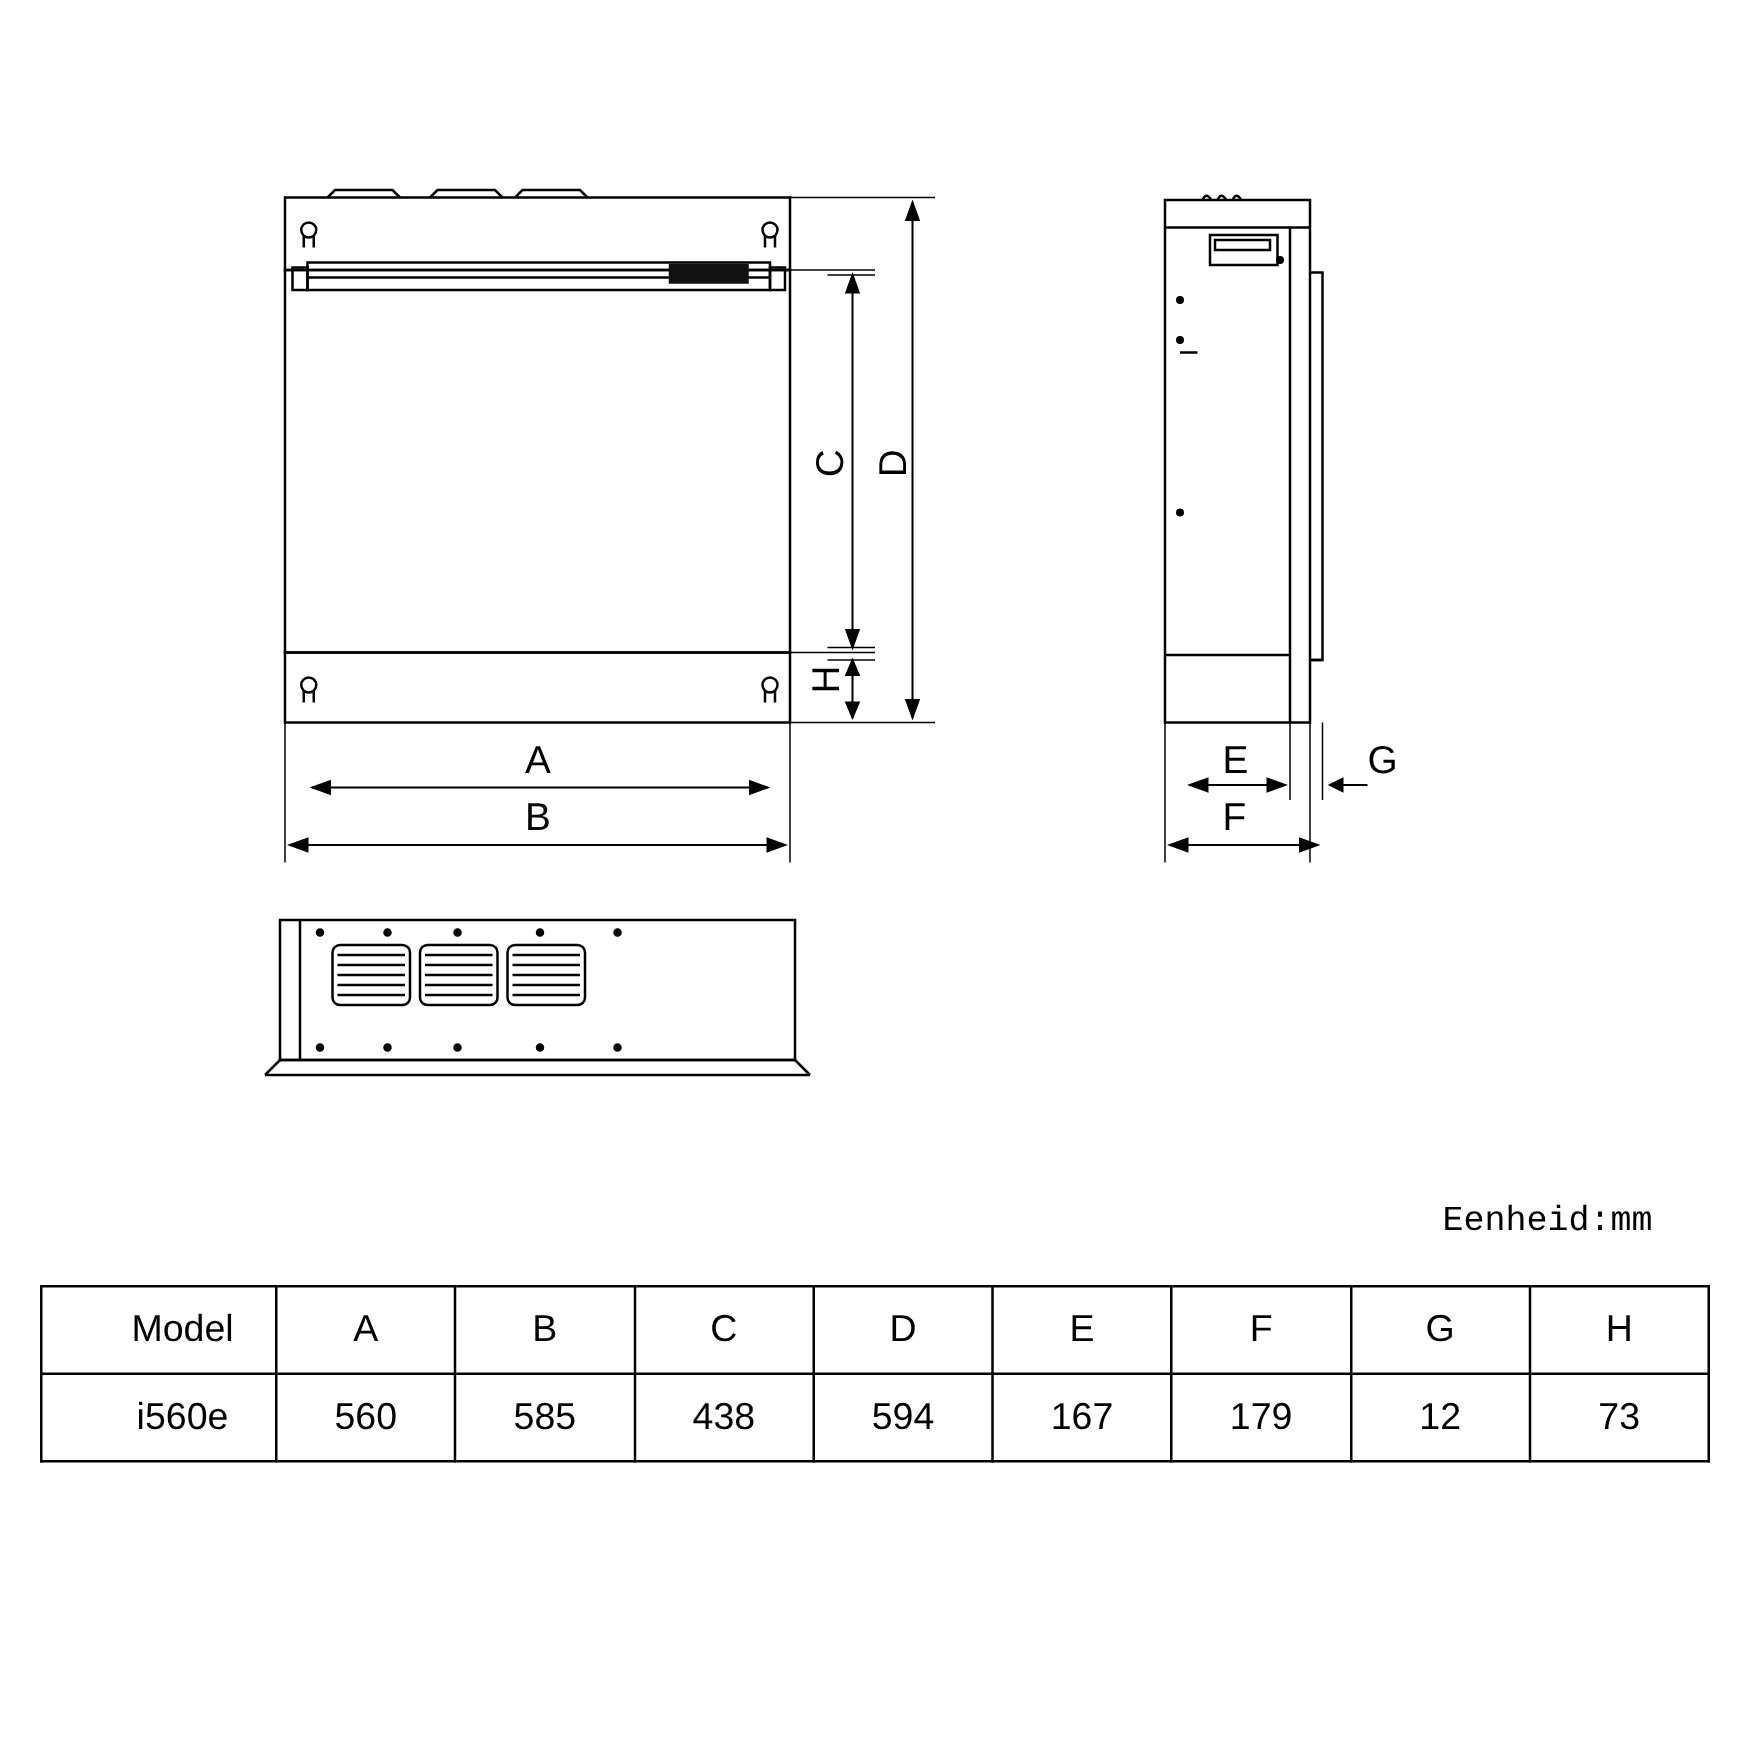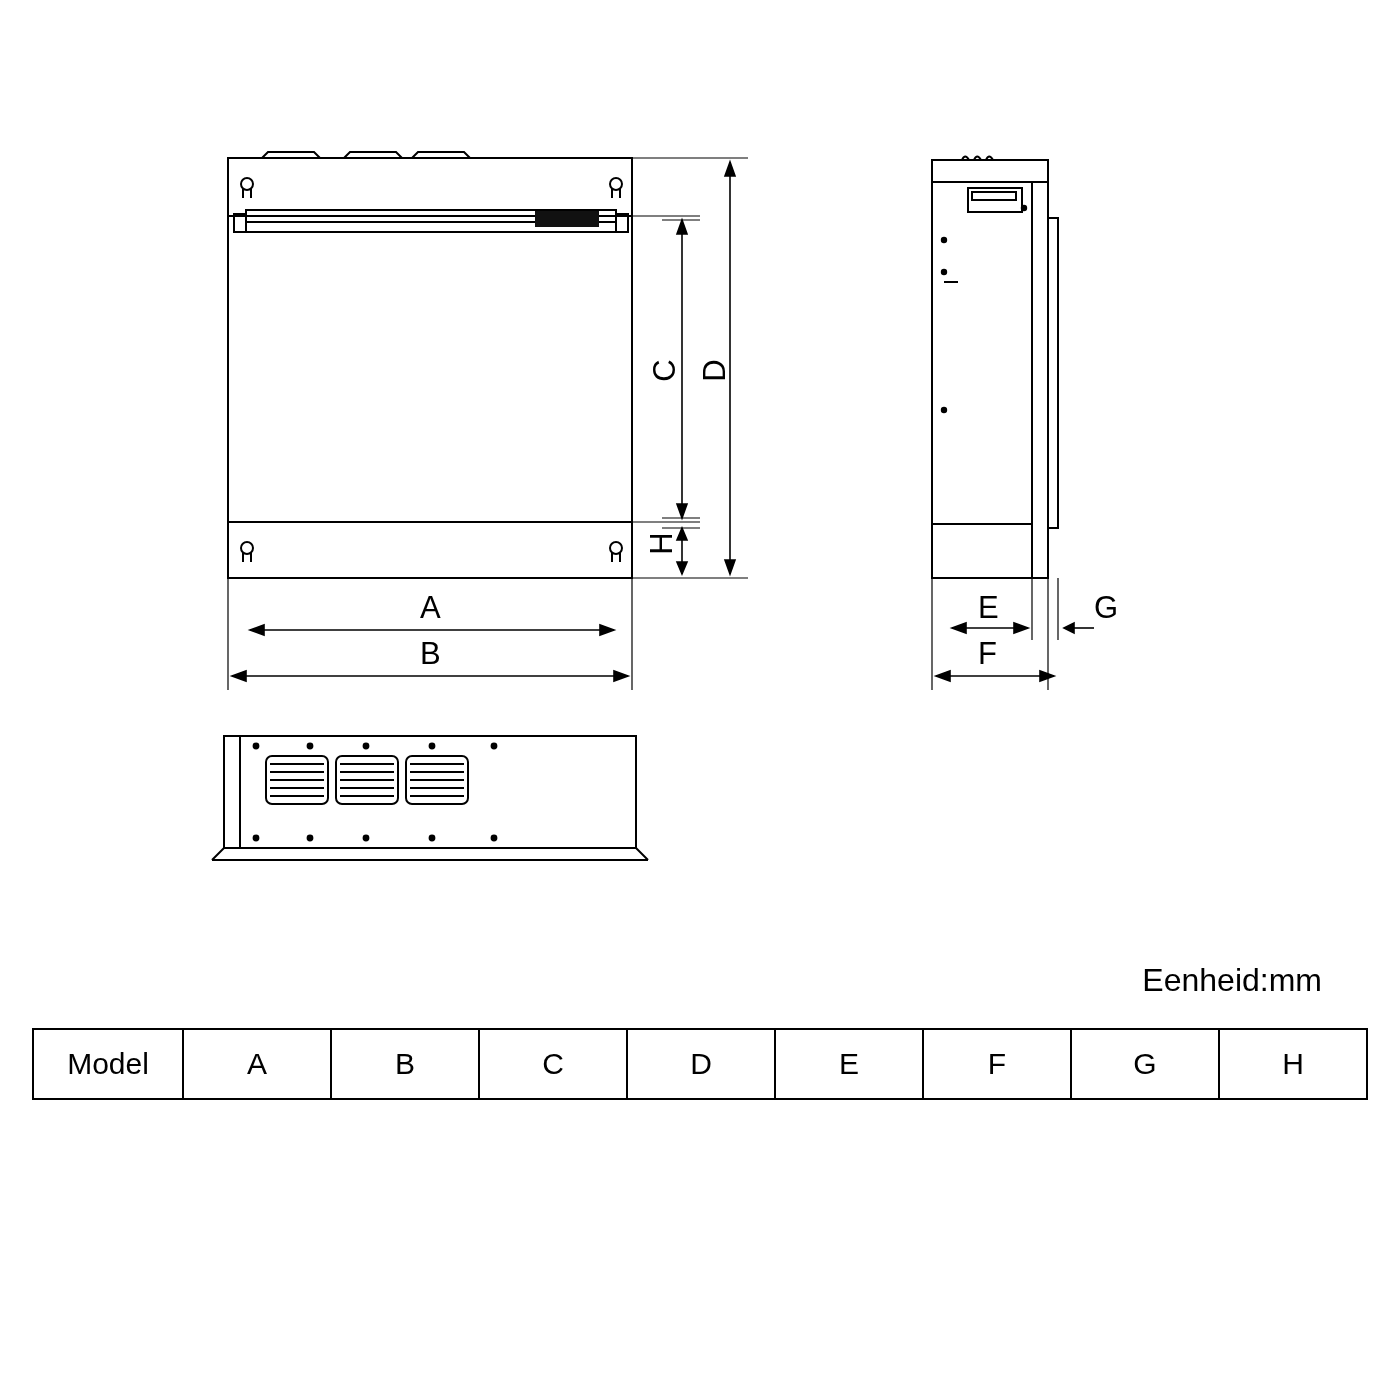--- a/index.html
+++ b/index.html
@@ -37,22 +37,22 @@
     white-space: nowrap;
   }
   .dim-label.rot {
     transform: rotate(-90deg);
     transform-origin: center center;
   }
   .unit-label {
     position: absolute;
     right: 78px;
     top: 962px;
-    font-size: 32px;
-    font-family: Liberation Sans, sans-serif;
+    font-size: 28px;
+    font-family: Liberation Mono, monospace;
     white-space: nowrap;
   }
   table.spec {
     position: absolute;
     left: 32px;
     top: 1028px;
     width: 1336px;
     border-collapse: collapse;
     table-layout: fixed;
   }
@@ -61,20 +61,21 @@
     text-align: center;
     font-weight: normal;
     font-size: 30px;
     font-family: "Liberation Sans", sans-serif;
     height: 68px;
     padding: 0;
   }
   table.spec tr td:first-child,
   table.spec tr th:first-child {
     width: 148px;
+    padding-left: 38px;
   }
 </style>
 </head>
 <body>
 
 <div class="stage">
 
   <svg class="drawing" viewBox="0 0 1400 1000">
     <g stroke="#000" fill="none" stroke-width="2">
 
@@ -263,16 +264,27 @@
         <th>B</th>
         <th>C</th>
         <th>D</th>
         <th>E</th>
         <th>F</th>
         <th>G</th>
         <th>H</th>
       </tr>
     </thead>
     <tbody>
+      <tr>
+        <td>i560e</td>
+        <td>560</td>
+        <td>585</td>
+        <td>438</td>
+        <td>594</td>
+        <td>167</td>
+        <td>179</td>
+        <td>12</td>
+        <td>73</td>
+      </tr>
     </tbody>
   </table>
 
 </div>
 
 </body></html>

